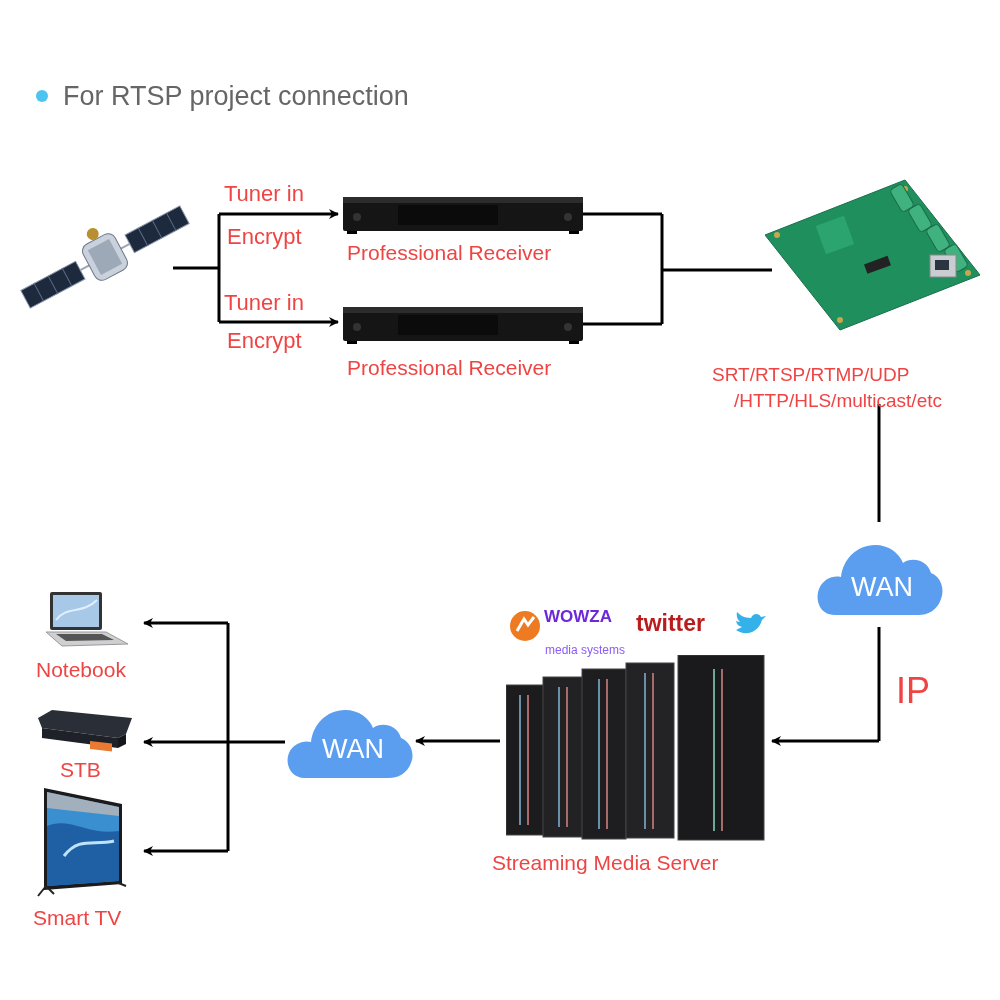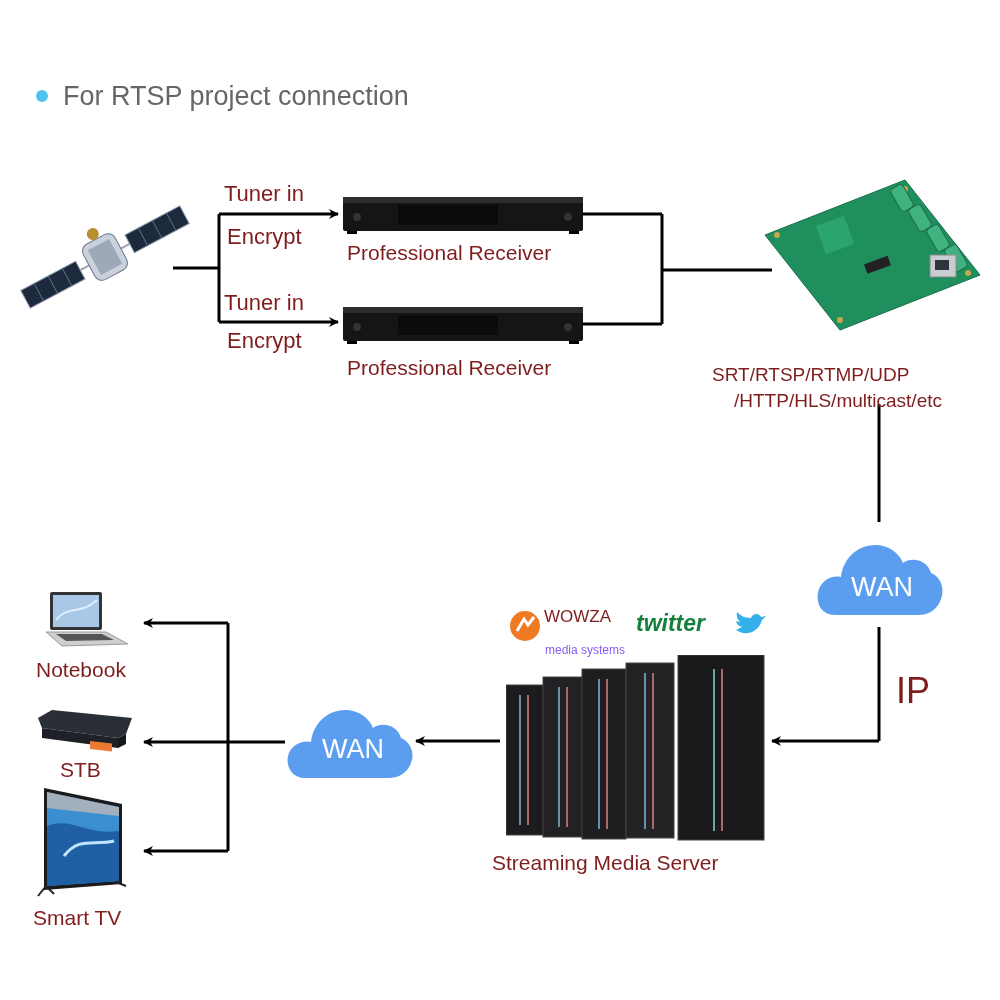--- a/index.html
+++ b/index.html
@@ -1,18 +1,18 @@
 <!DOCTYPE html>
 <html><head>
 <meta charset="utf-8">
 <style>
   html,body{margin:0;padding:0;background:#ffffff;}
   body{width:1000px;height:1000px;position:relative;overflow:hidden;font-family:"Liberation Sans",sans-serif;color:#666;}
   .abs{position:absolute;}
-  .lbl{position:absolute;font-family:"Liberation Sans",sans-serif;color:#7f1d1d;white-space:nowrap;}
+  .lbl{position:absolute;font-family:"Liberation Sans",sans-serif;color:#ef4444;white-space:nowrap;}
   svg.wires{position:absolute;left:0;top:0;}
   .cloud-text{fill:#ffffff;font-family:"Liberation Sans",sans-serif;font-size:27px;}
 </style>
 </head>
 <body>
 
 <div class="abs" style="left:36px;top:90px;width:12px;height:12px;border-radius:50%;background:#4cc3f0;"></div>
 <div class="lbl" style="left:63px;top:81px;font-size:27px;color:#666;">For RTSP project connection</div>
 
 <svg class="wires" width="1000" height="1000">
@@ -120,25 +120,25 @@
   <path d="M20,82 C4,82 0,66 4,56 C8,46 18,42 26,44 C28,26 42,12 60,12 C74,12 84,20 88,30 C96,24 112,26 116,40 C126,44 130,56 126,66 C122,78 112,82 104,82 Z" fill="#5b9ef0"></path>
   <text class="cloud-text" x="67" y="63" text-anchor="middle">WAN</text>
 </svg>
 <div class="lbl" style="left:896px;top:670px;font-size:36px;">IP</div>
 
 <div class="abs" style="left:508px;top:607px;width:120px;height:40px;">
   <svg width="34" height="34" viewBox="0 0 34 34" style="position:absolute;left:0;top:2px;">
     <circle cx="17" cy="17" r="15" fill="#ee7a22"></circle>
     <path d="M9,22 L16,10 L20,16 L26,8" stroke="#fff" stroke-width="3" fill="none"></path>
   </svg>
-  <div class="lbl" style="left:36px;top:0px;font-size:17px;font-weight:normal;color:#7f1d1d;">WOWZA</div>
+  <div class="lbl" style="left:36px;top:0px;font-size:17px;font-weight:bold;color:#6d28d9;">WOWZA</div>
   <div class="lbl" style="left:37px;top:36px;font-size:12px;color:#8b5cf6;">media systems</div>
 </div>
 <div class="abs" style="left:636px;top:610px;width:135px;height:32px;">
-  <div class="lbl" style="left:0;top:0;font-size:23px;font-weight:bold;color:#15803d;font-style:italic;">twitter</div>
+  <div class="lbl" style="left:0;top:0;font-size:23px;font-weight:bold;color:#b91c1c;">twitter</div>
   <svg width="32" height="26" viewBox="0 0 32 26" style="position:absolute;left:98px;top:2px;">
     <path d="M2,18 C10,24 24,22 28,8 L32,4 L27,5 C25,1 19,1 17,6 C10,6 6,3 3,0 C2,5 4,8 6,10 C4,10 3,9 2,9 C3,13 5,14 8,15 C6,16 4,17 2,18 Z" fill="#35b1ea"></path>
   </svg>
 </div>
 
 <svg class="abs" style="left:506px;top:655px;" width="262" height="190" viewBox="0 0 262 190">
   <g>
     <rect x="0" y="30" width="40" height="150" fill="#1c1c1e" stroke="#444"></rect>
     <rect x="37" y="22" width="42" height="160" fill="#222225" stroke="#444"></rect>
     <rect x="76" y="14" width="44" height="170" fill="#1e1e21" stroke="#444"></rect>

